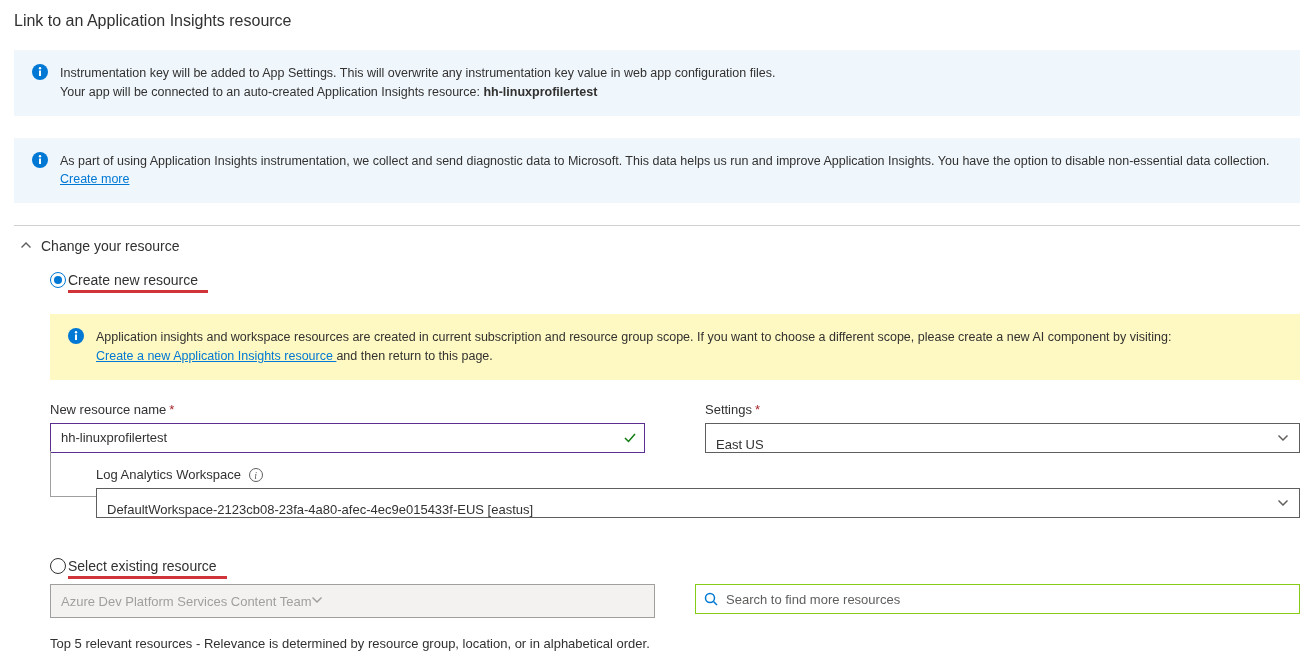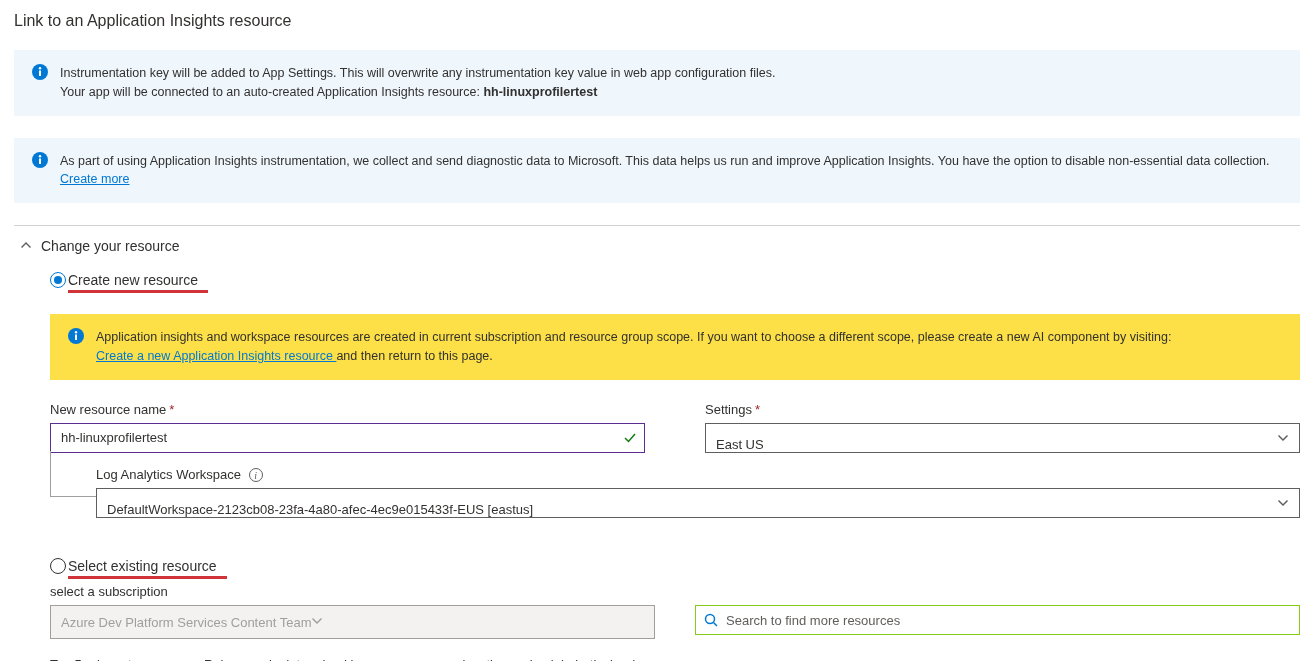--- a/index.html
+++ b/index.html
@@ -72,21 +72,21 @@
     position: relative;
   }
   .underline-red::after {
     content: "";
     position: absolute;
     left: 0; right: -10px; bottom: -5px;
     height: 3px;
     background: #d13438;
   }
   .nested-info {
-    background: #fde047;
+    background: #fef9c3;
     padding: 14px 16px 14px 46px;
     margin: 26px 0 22px 0;
     position: relative;
     font-size: 12.5px;
     line-height: 1.5;
   }
   .nested-info .info-icon { position: absolute; left: 18px; top: 14px; }
   .nested-info a { color: #0078d4; text-decoration: underline; cursor: pointer; }
   .form-row {
     display: flex;
@@ -314,21 +314,20 @@
       </div>
     </div>
   </div>
 
   <div class="existing-block">
     <div class="radio-row">
       <span class="radio-circle"></span>
       <span class="radio-label underline-red">Select existing resource</span>
     </div>
 
-    <div class="sub-label">select a subscription</div>
 
     <div class="two-col">
       <div>
         <div class="disabled-select">
           <span>Azure Dev Platform Services Content Team</span>
           <span class="dd-arrow">
             <svg viewBox="0 0 12 12">
                 <path d="M1 4 L6 9 L11 4 L10 3 L6 7 L2 3 Z" fill="#a19f9d"></path>
               </svg>
           </span>

